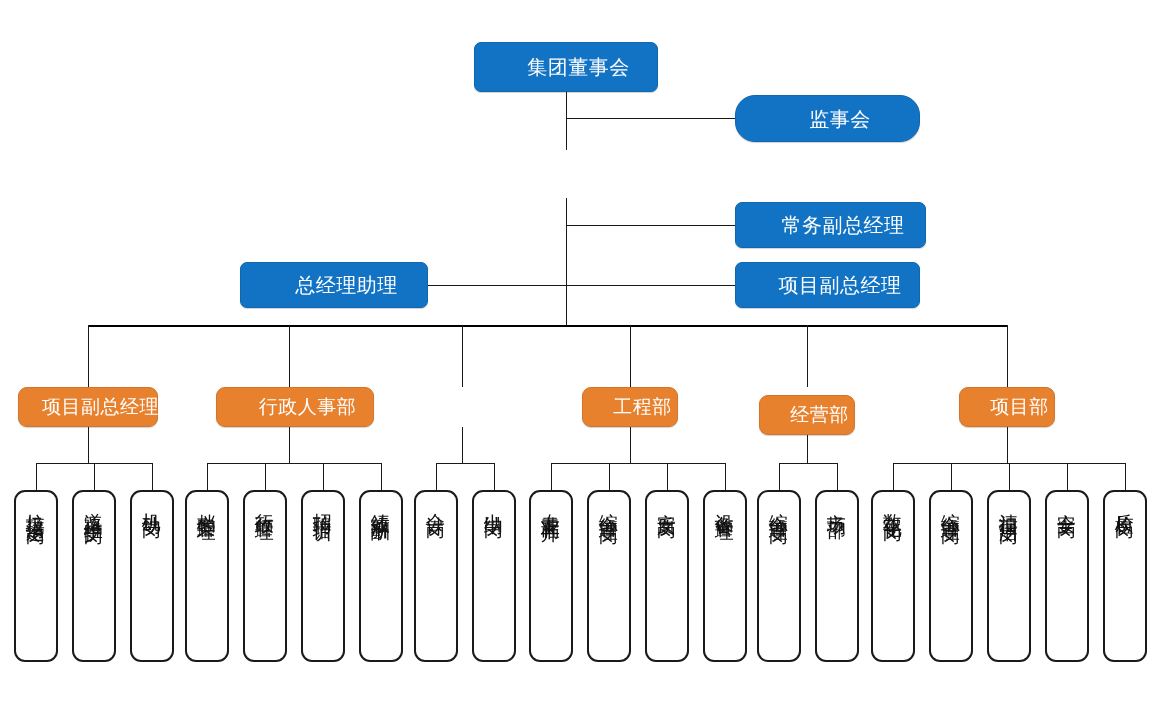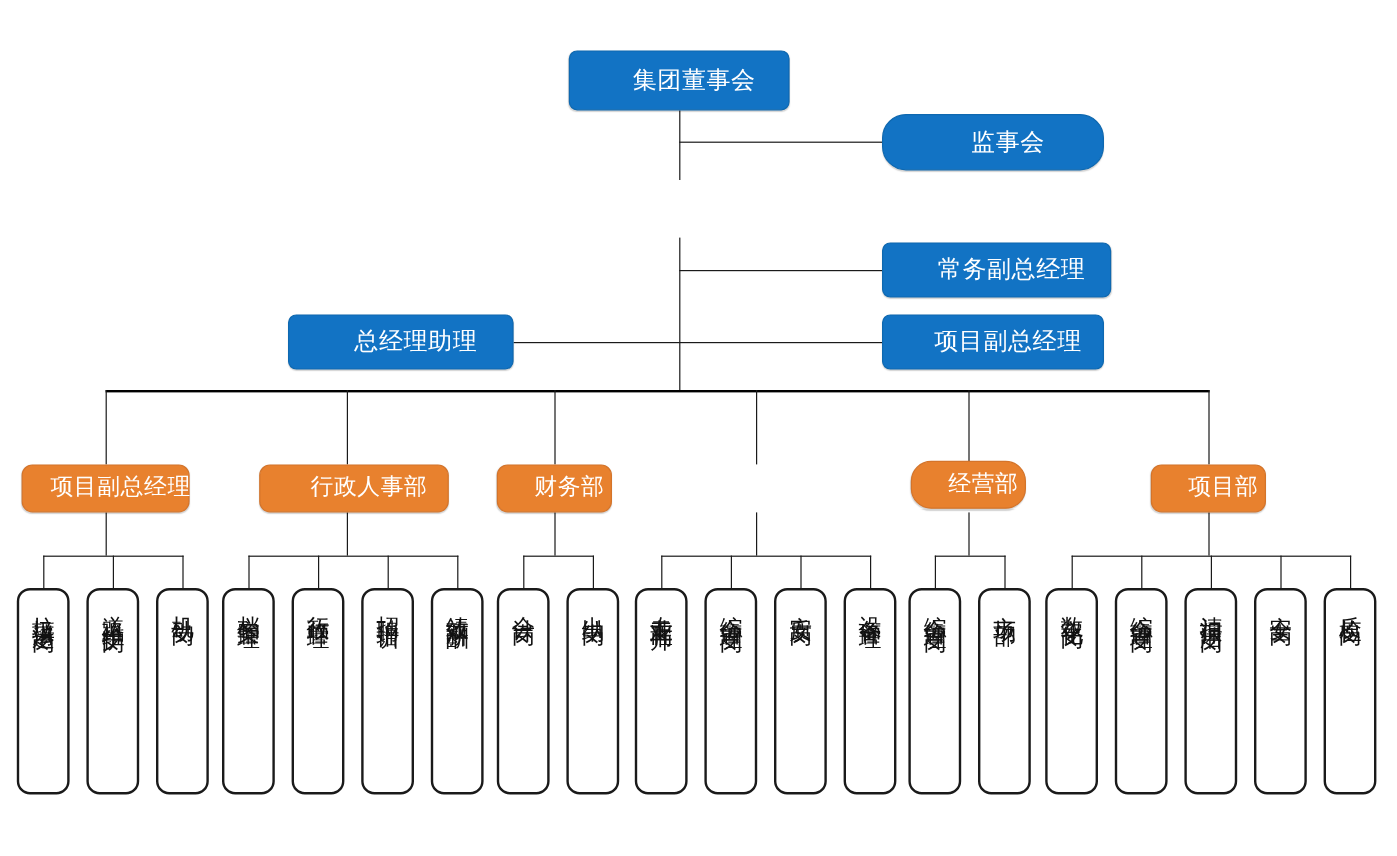--- a/index.html
+++ b/index.html
@@ -148,24 +148,24 @@
   <div class="node blue" style="left:735px; top:202px; width:191px; height:46px;">常务副总经理</div>
 
   <div class="node blue" style="left:735px; top:262px; width:185px; height:46px;">项目副总经理</div>
 
   <div class="node blue" style="left:240px; top:262px; width:188px; height:46px;">总经理助理</div>
 
   <div class="node orange" style="left:18px; top:387px; width:140px; height:40px;">项目副总经理</div>
 
   <div class="node orange" style="left:216px; top:387px; width:158px; height:40px;">行政人事部</div>
 
-  <div class="node orange" style="left:414px; top:387px; width:96px; height:40px;">财务部</div>
-
-
-  <div class="node orange" style="left:759px; top:384px; width:96px; height:40px;border-radius:17px;">经营部</div>
+
+  <div class="node orange" style="left:582px; top:387px; width:96px; height:40px;">工程部</div>
+
+  <div class="node orange" style="left:759px; top:395px; width:96px; height:40px;">经营部</div>
 
   <div class="node orange" style="left:959px; top:387px; width:96px; height:40px;">项目部</div>
 
   <div class="leaf" style="left:14px; top:490px; width:44px; height:172px;">
     <span>垃圾清运岗</span>
     </div>
   <div class="leaf" style="left:72px; top:490px; width:44px; height:172px;">
     <span>道路维护岗</span>
     </div>
   <div class="leaf" style="left:130px; top:490px; width:44px; height:172px;">

